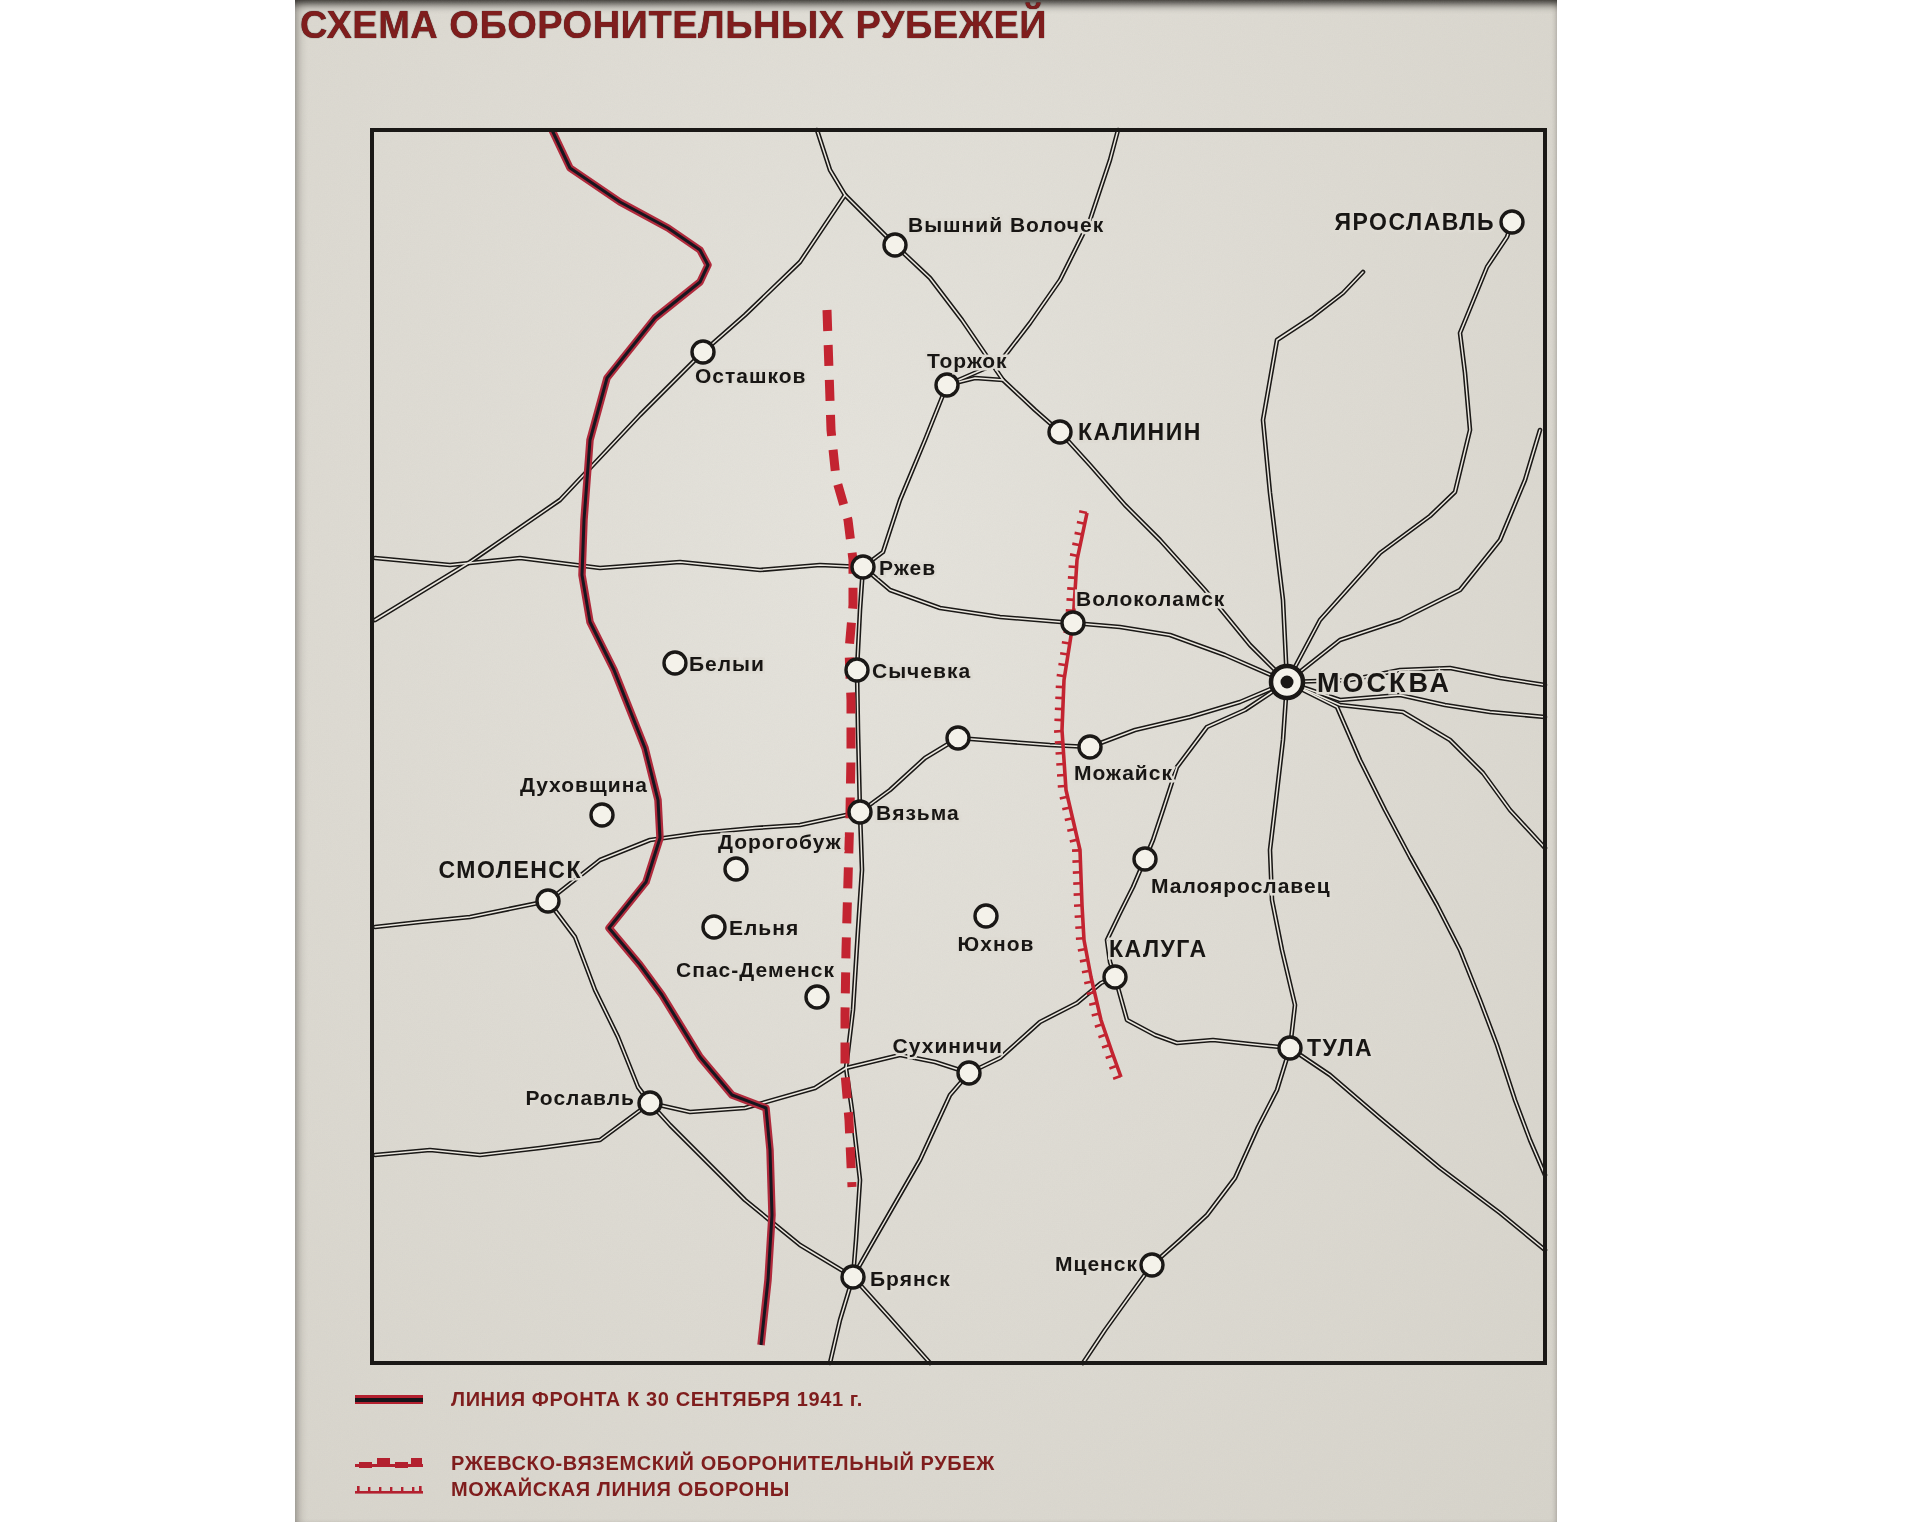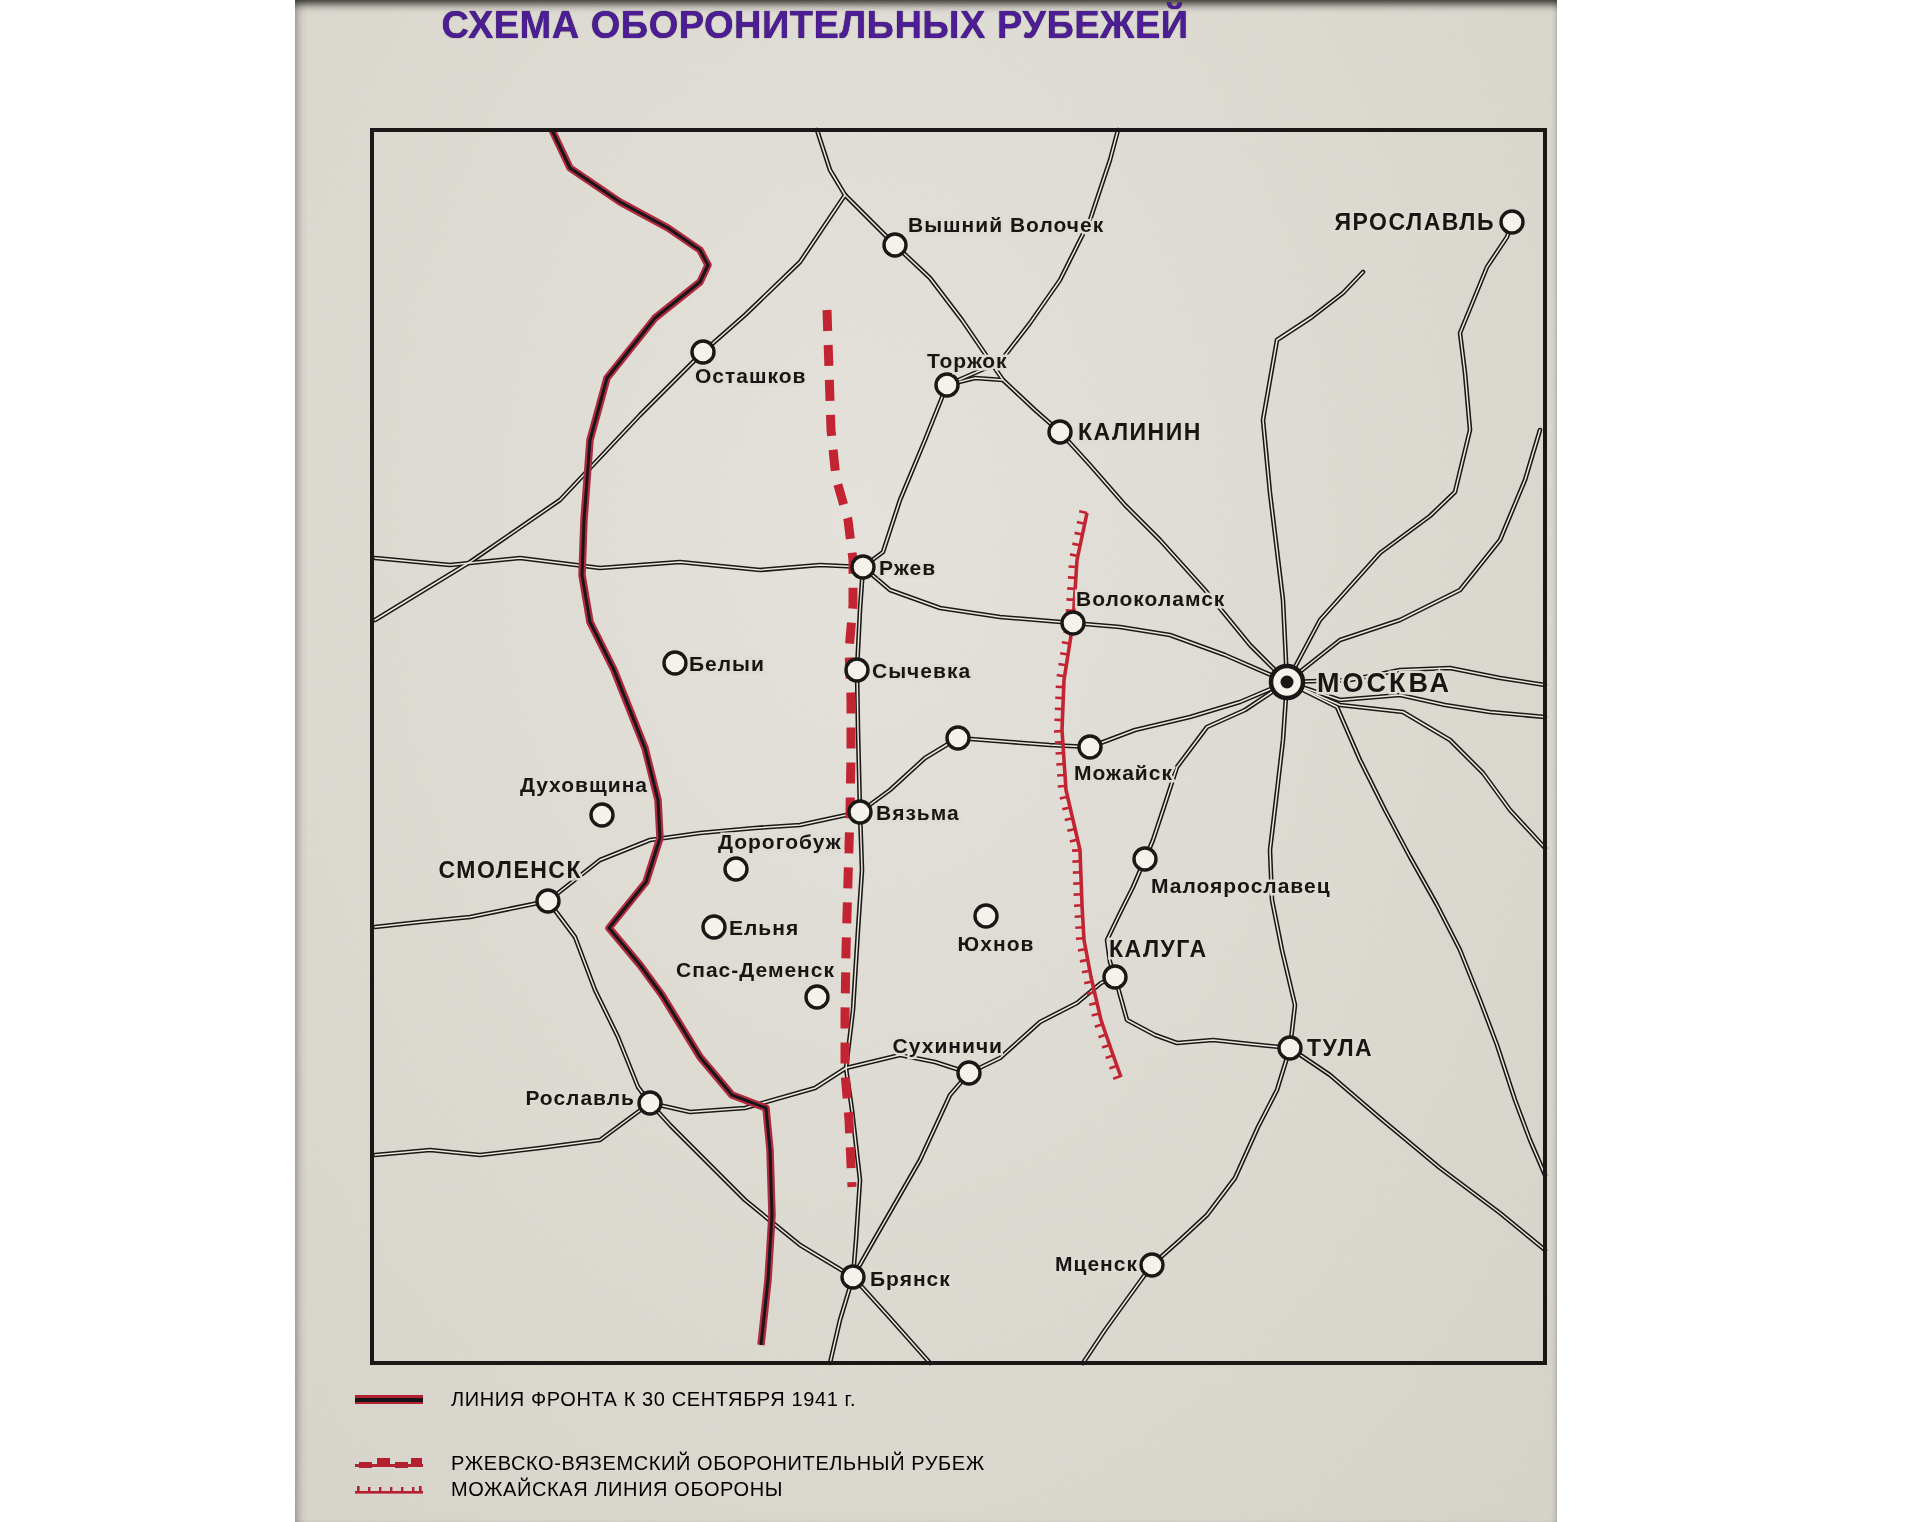--- a/index.html
+++ b/index.html
@@ -3,28 +3,28 @@
 <meta charset="utf-8">
 <style>
   html,body{margin:0;padding:0;background:#ffffff;}
   .page{position:relative;width:1920px;height:1522px;background:#ffffff;overflow:hidden;
         font-family:"Liberation Sans",sans-serif;}
   .poster{position:absolute;left:295px;top:0;width:1262px;height:1522px;
           background:radial-gradient(ellipse at 45% 35%, #e6e4dd 0%, #dedbd3 55%, #d7d4cb 100%);
           box-shadow:inset 0 10px 8px -6px rgba(10,8,6,.85), inset 10px 0 10px -7px rgba(40,35,30,.35),
                      inset -4px 0 6px -4px rgba(40,35,30,.25);}
   .grain{position:absolute;inset:0;opacity:.5;pointer-events:none;}
-  .title{position:absolute;left:300px;top:3px;width:1030px;text-align:center;
-         color:#4c1d95;font-weight:bold;font-size:38px;line-height:45px;letter-spacing:.5px;
+  .title{position:absolute;left:300px;top:3px;width:1030px;
+         color:#7f1d1d;font-weight:bold;font-size:38px;line-height:45px;letter-spacing:.5px;
          text-shadow:0 0 1px #141210;}
   .map-svg{position:absolute;left:0;top:0;}
   .legend{position:absolute;left:355px;top:1378px;width:900px;}
   .legend-row{position:absolute;left:0;display:flex;align-items:center;height:26px;}
   .legend-row .swatch{width:68px;margin-right:28px;flex:0 0 68px;}
-  .legend-label{font-size:20px;font-weight:normal;color:#000000;letter-spacing:.6px;white-space:nowrap;}
+  .legend-label{font-size:20px;font-weight:bold;color:#7f1d1d;letter-spacing:.6px;white-space:nowrap;}
   .lr1{top:8px;} .lr2{top:52px;margin-top:20px;} .lr3{top:98px;}
   
   .sw-front{height:10px;display:flex;flex-direction:column;justify-content:center;}
   .sw-front .r1{height:3px;background:#b3202f;}
   .sw-front .bk{height:4px;background:#16151a;}
   .sw-front .r2{height:2px;background:#b3202f;}
 </style>
 </head>
 <body>
 

